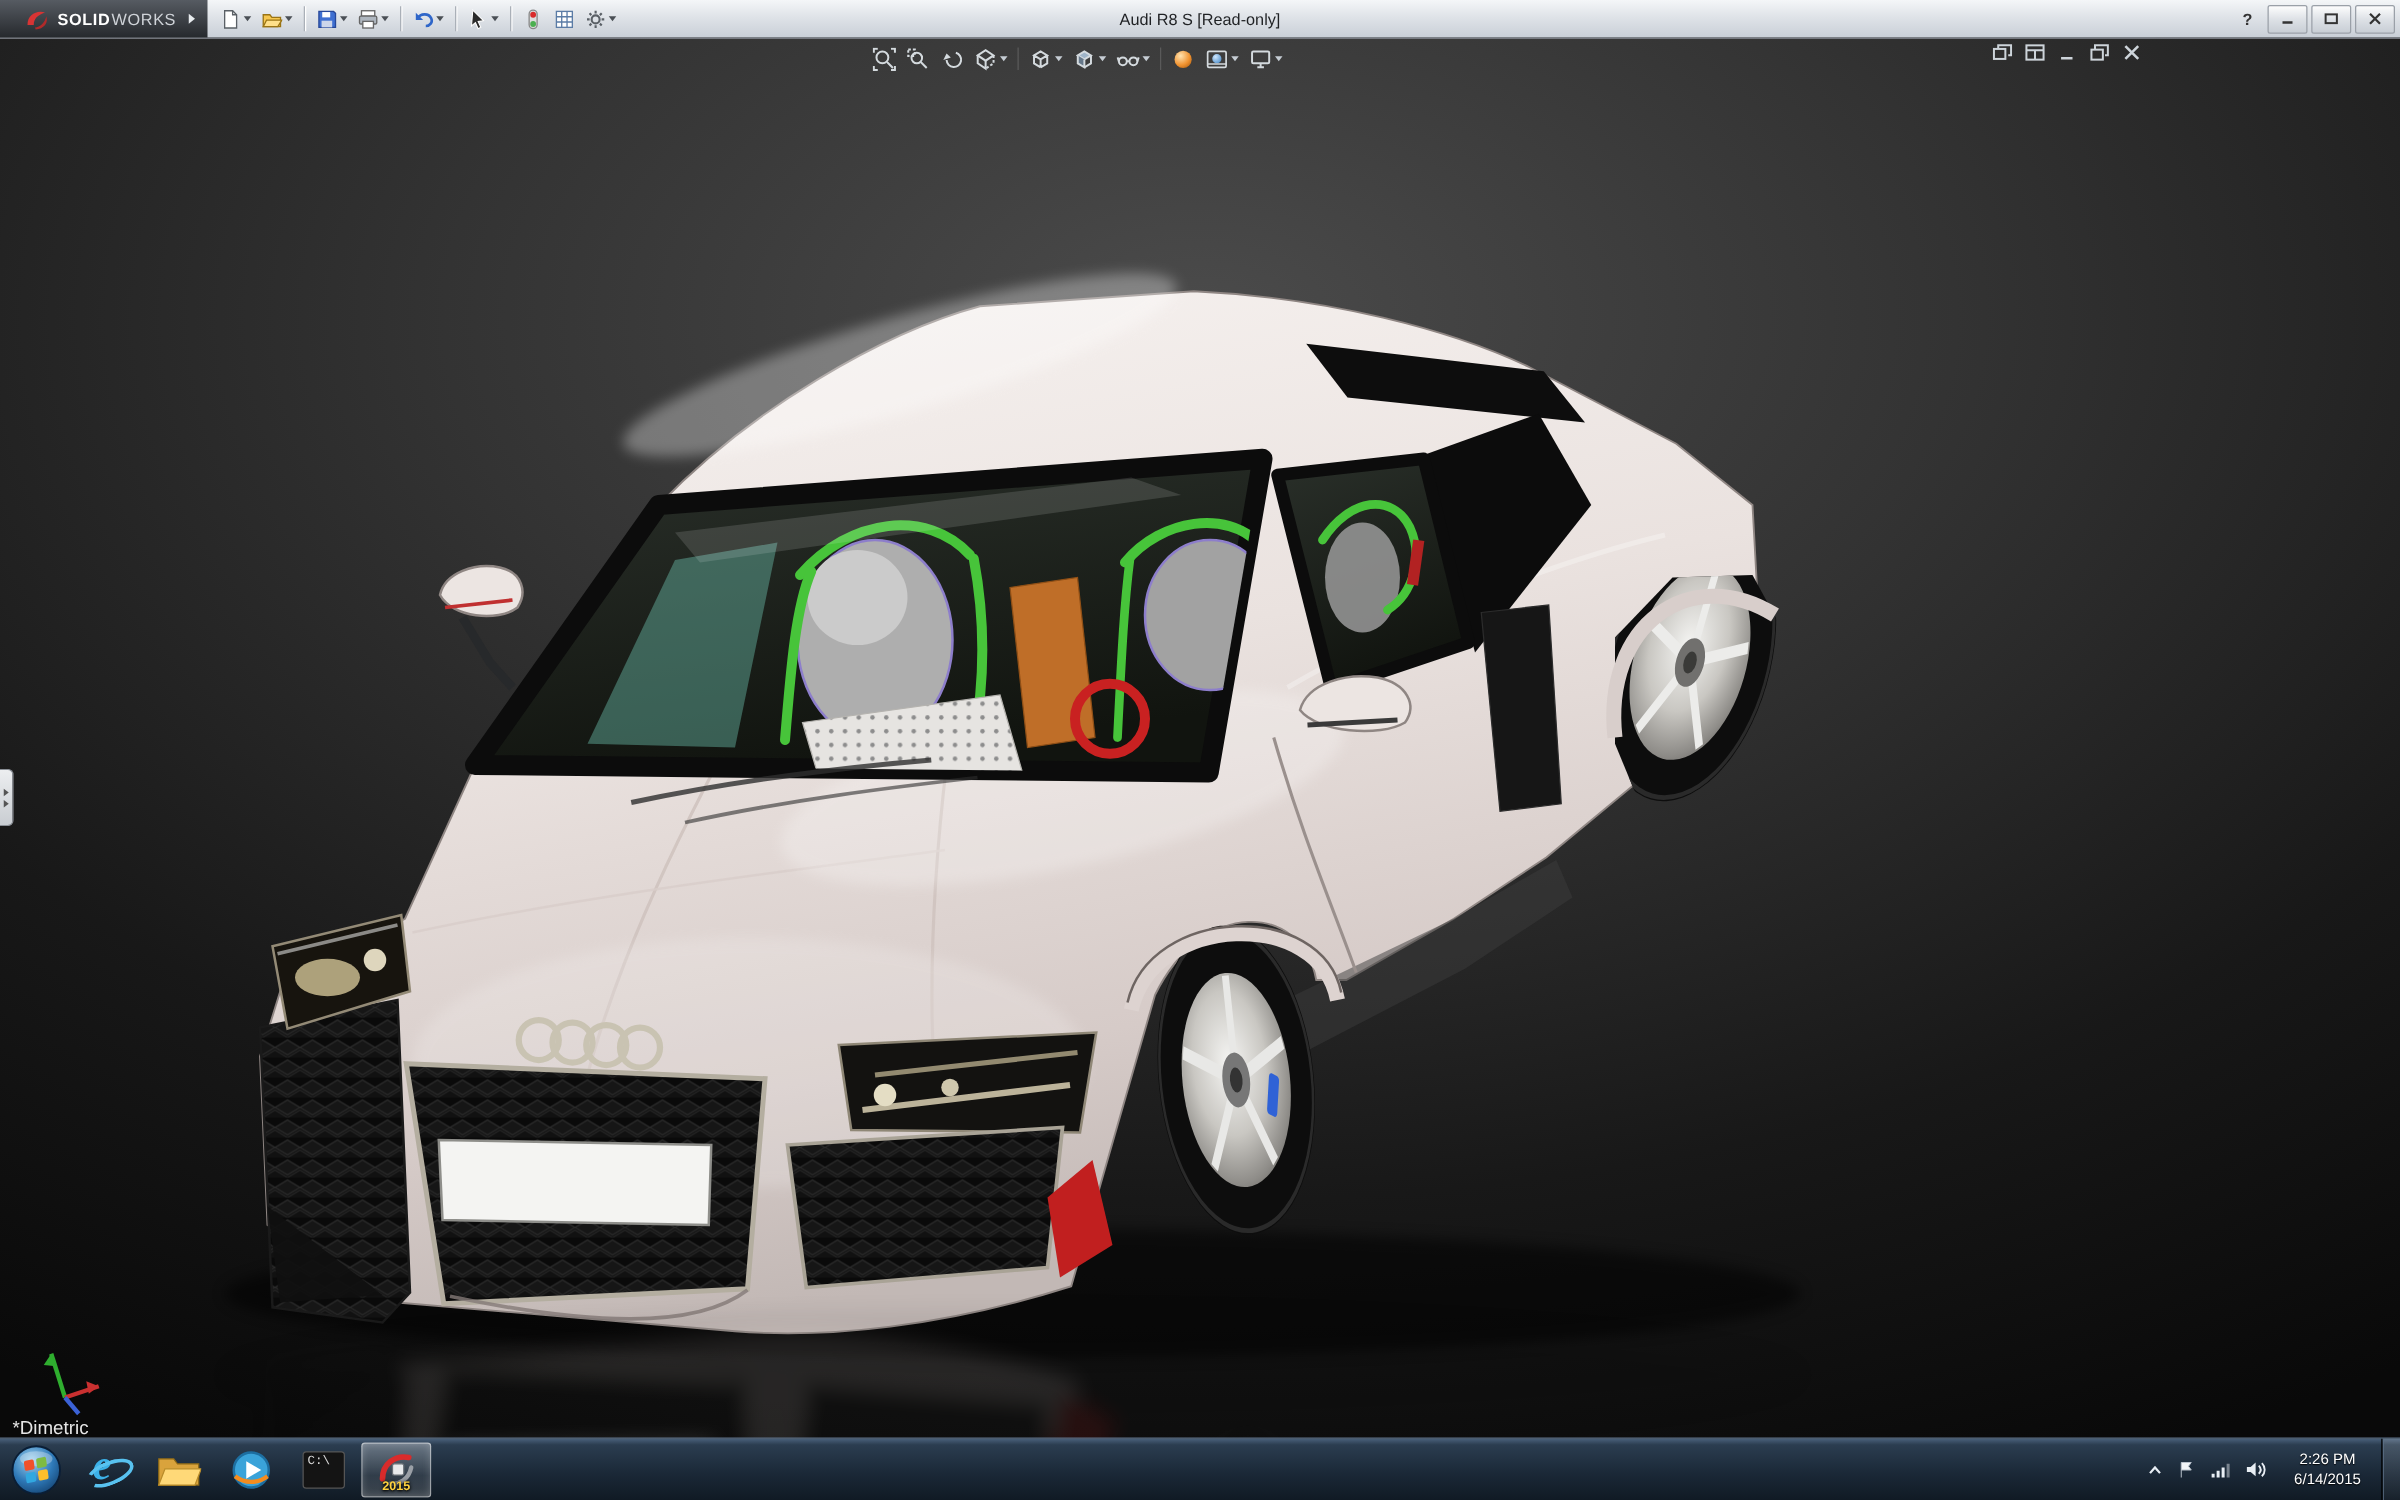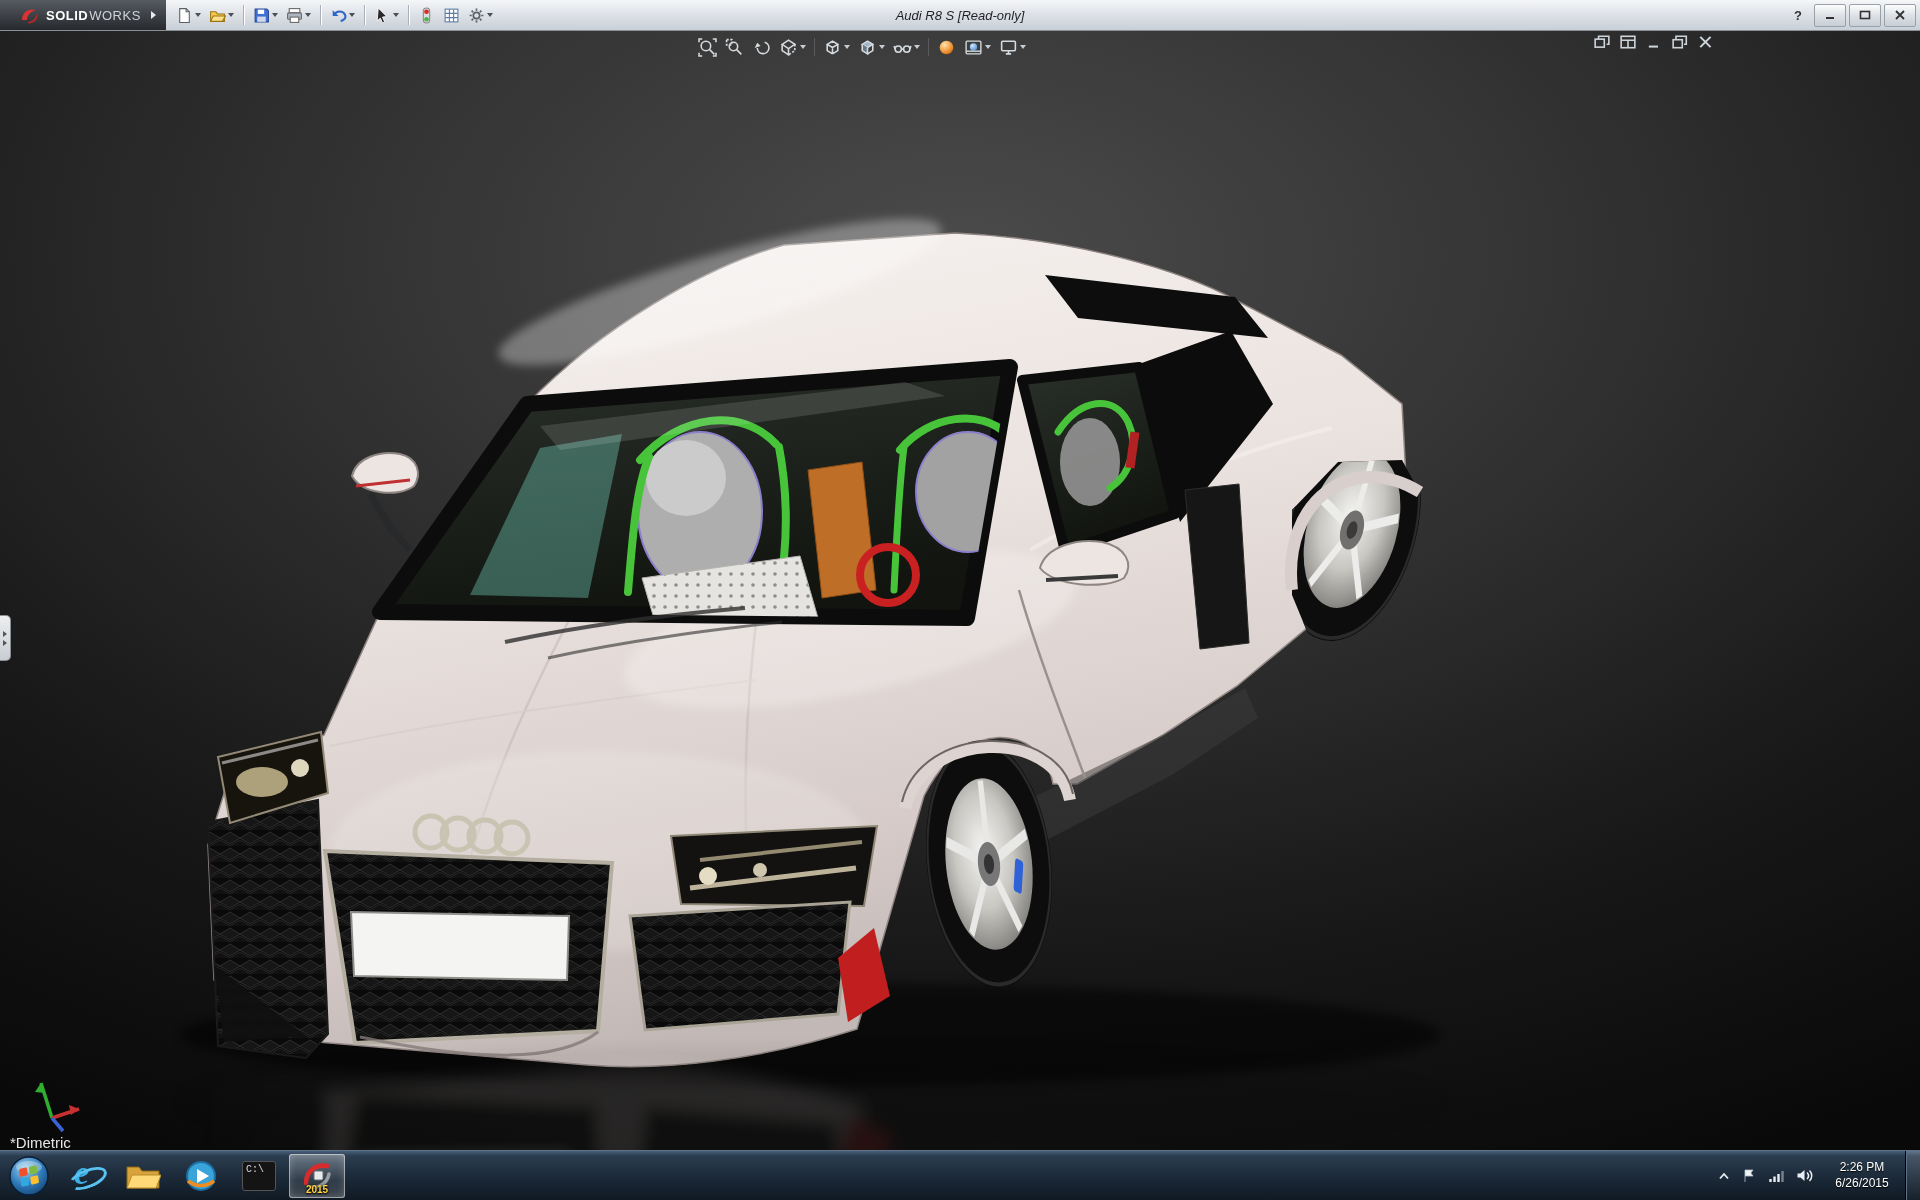--- a/index.html
+++ b/index.html
@@ -14,21 +14,21 @@
     align-items:center;padding:0 10px 0 20px;gap:6px;}
   .brand b{font-size:13px;letter-spacing:.5px;}
   .brand span.lt{font-weight:400;color:#cfd3d8;font-size:13px;letter-spacing:.5px;}
   .brand-caret{width:0;height:0;border-top:4px solid transparent;border-bottom:4px solid transparent;
     border-left:5px solid #e8ecef;margin-left:4px;}
   .tb-group{display:flex;align-items:center;margin-left:6px;}
   .tb-btn{height:24px;padding:0 3px;display:flex;align-items:center;border:1px solid transparent;border-radius:2px;}
   .caret-d{width:0;height:0;border-left:3.5px solid transparent;border-right:3.5px solid transparent;
     border-top:4px solid #4a4f55;margin-left:2px;}
   .sep{width:1px;height:20px;background:#aab0b8;margin:0 5px;box-shadow:1px 0 0 #fff;}
-  .title-text{position:absolute;left:50%;transform:translateX(-50%);font-size:13px;color:#1f2124;white-space:nowrap;font-style:italic;}
+  .title-text{position:absolute;left:50%;transform:translateX(-50%);font-size:13px;color:#1f2124;white-space:nowrap;}
   .tb-right{margin-left:auto;display:flex;align-items:center;padding-right:4px;}
   .help-btn{width:26px;height:21px;display:flex;align-items:center;justify-content:center;
     font-weight:bold;color:#333;font-size:13px;}
   .wbtn{width:30px;height:21px;border:1px solid #9aa0a8;border-radius:2px;margin-left:3px;
     background:linear-gradient(#fdfdfd,#dde1e6 50%,#c8ced5);display:flex;align-items:center;justify-content:center;}
 
   
   .viewport{position:absolute;top:30px;left:0;width:1724px;height:1121px;background:#111;z-index:1;}
   #scene{position:absolute;top:0;left:0;}
   .huv{position:absolute;top:4px;left:50%;transform:translateX(-50%);display:flex;align-items:center;z-index:5;}
@@ -539,17 +539,17 @@
           <path d="M10.5 13V5"></path>
           <path d="M14.5 13V2" opacity="0.45"></path>
         </g>
       </svg>
     <svg width="17" height="15" viewBox="0 0 17 15">
         <path d="M1.5 5.5v4h3l4 3.5v-11l-4 3.5z" fill="#e8eef4"></path>
         <path d="M11 4.5c2 2 2 4.5 0 6.5M13.5 2.5c3 3 3 7.5 0 10.5" stroke="#e8eef4" stroke-width="1.5" fill="none"></path>
       </svg>
     <div class="clock">
       <div>2:26 PM</div>
-      <div>6/26/2015</div>
+      <div>6/14/2015</div>
     </div>
   </div>
   <div class="show-desktop"></div>
 </div>
 
 </body></html>

